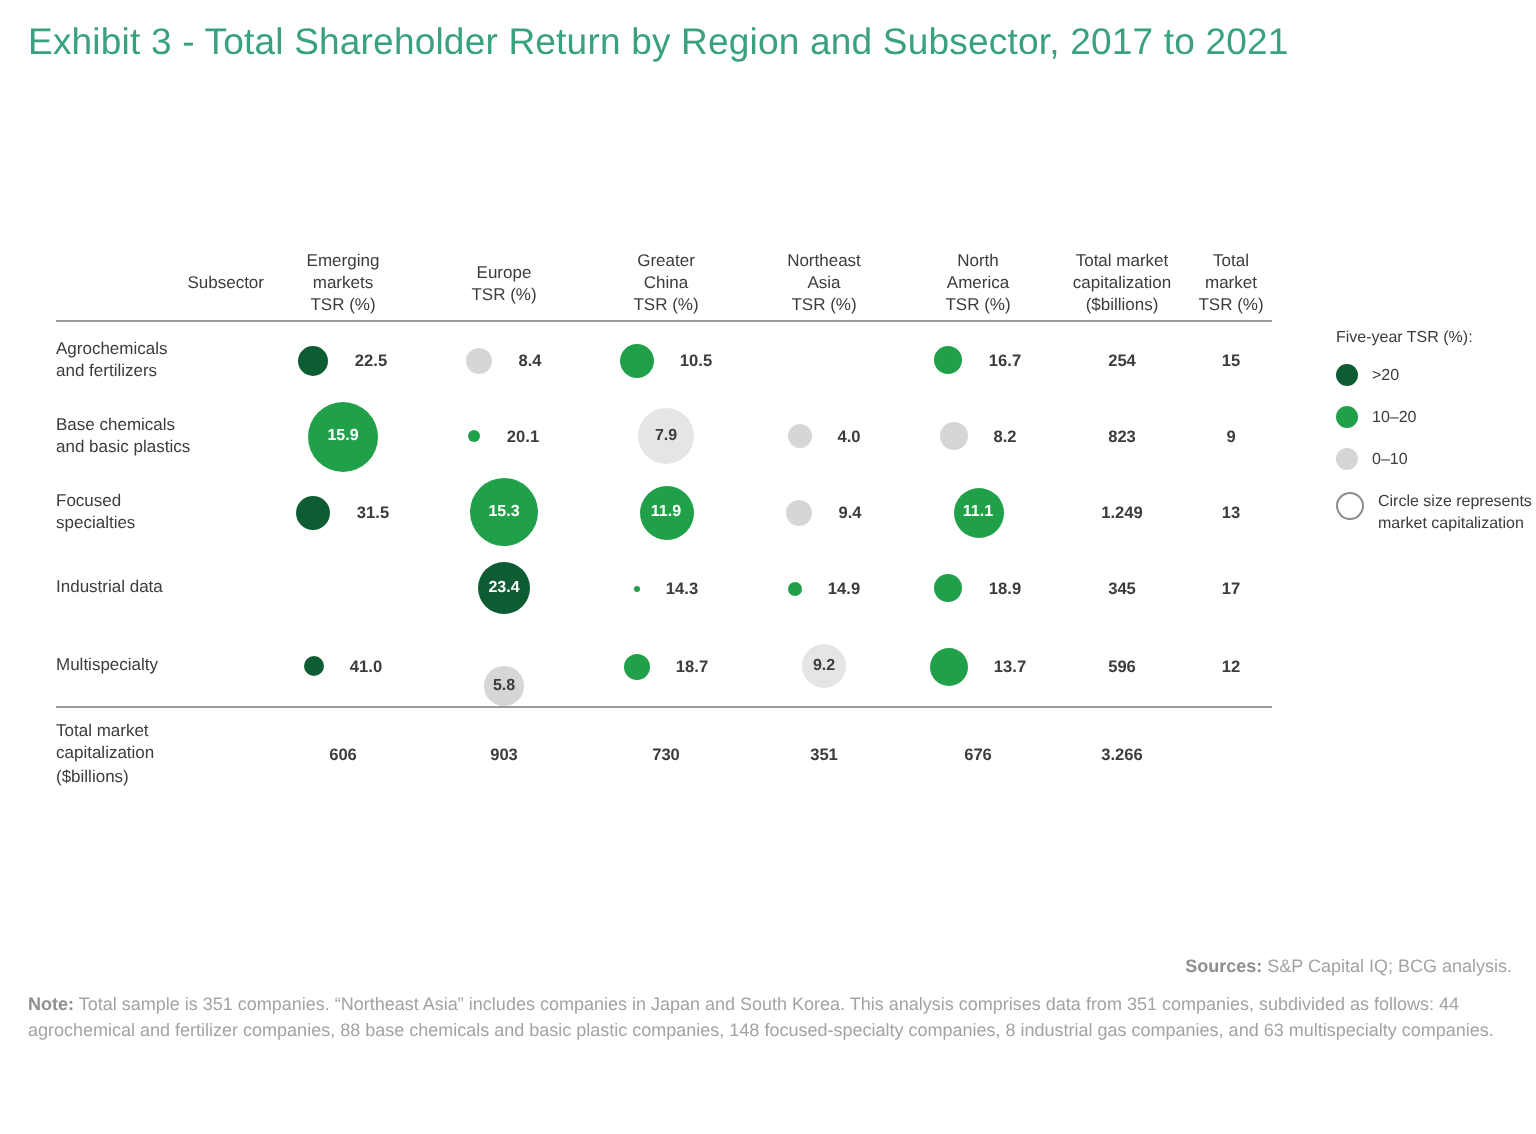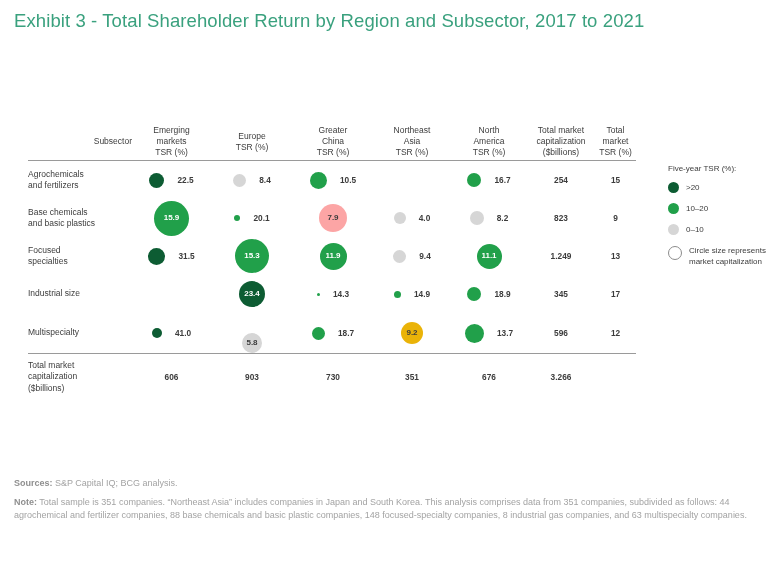--- a/index.html
+++ b/index.html
@@ -137,21 +137,21 @@
   
   .foot{
     position:absolute;
     left:14px;
     width:742px;
     color:#a3a3a3;
     font-size:9px;
     line-height:13px;
   }
   .foot b{ color:#8f8f8f; font-weight:bold; }
-  .foot.sources{ top:477px; }
+  .foot.sources{ top:477px;text-align:right; }
   .foot.note{ top:496px; }
 </style>
 </head>
 <body>
 
 <div class="title">Exhibit 3 - Total Shareholder Return by Region and Subsector, 2017 to 2021</div>
 
 <div class="chart">
   <table class="grid">
     <colgroup>
@@ -255,21 +255,21 @@
             </div>
           </td>
           <td class="cell">
             <div class="bubblewrap">
               <div class="bubble" style="width: 6px; height: 6px; background: rgb(33, 160, 74);"></div>
               <span class="outlbl">20.1</span>
             </div>
           </td>
           <td class="cell">
             <div class="bubblewrap">
-              <div class="bubble" style="width: 28px; height: 28px; background: #fca5a5; text-align: right;">
+              <div class="bubble" style="width: 28px; height: 28px; background: #e5e5e5; text-align: right;">
                 <span class="inlbl" style="color: rgb(60, 60, 60);">7.9</span>
               </div>
             </div>
           </td>
           <td class="cell">
             <div class="bubblewrap">
               <div class="bubble" style="width: 12px; height: 12px; background: rgb(214, 214, 214);"></div>
               <span class="outlbl">4.0</span>
             </div>
           </td>
@@ -318,21 +318,21 @@
               <div class="bubble" style="width: 25px; height: 25px; background: rgb(33, 160, 74);">
                 <span class="inlbl">11.1</span>
               </div>
             </div>
           </td>
           <td class="numcell">1.249</td>
           <td class="numcell">13</td>
         </tr>
         <tr class="datarow">
           <td class="rowlabel">
-            <div>Industrial size</div>
+            <div>Industrial data</div>
           </td>
           <td class="cell"></td>
           <td class="cell">
             <div class="bubblewrap">
               <div class="bubble" style="width: 26px; height: 26px; background: rgb(13, 92, 51);">
                 <span class="inlbl">23.4</span>
               </div>
             </div>
           </td>
           <td class="cell">
@@ -374,21 +374,21 @@
             </div>
           </td>
           <td class="cell">
             <div class="bubblewrap">
               <div class="bubble" style="width: 13px; height: 13px; background: rgb(33, 160, 74);"></div>
               <span class="outlbl">18.7</span>
             </div>
           </td>
           <td class="cell">
             <div class="bubblewrap">
-              <div class="bubble" style="width: 22px; height: 22px; background: #eab308;">
+              <div class="bubble" style="width: 22px; height: 22px; background: #e5e5e5;">
                 <span class="inlbl" style="color: rgb(60, 60, 60);">9.2</span>
               </div>
             </div>
           </td>
           <td class="cell">
             <div class="bubblewrap">
               <div class="bubble" style="width: 19px; height: 19px; background: rgb(33, 160, 74);"></div>
               <span class="outlbl">13.7</span>
             </div>
           </td>

